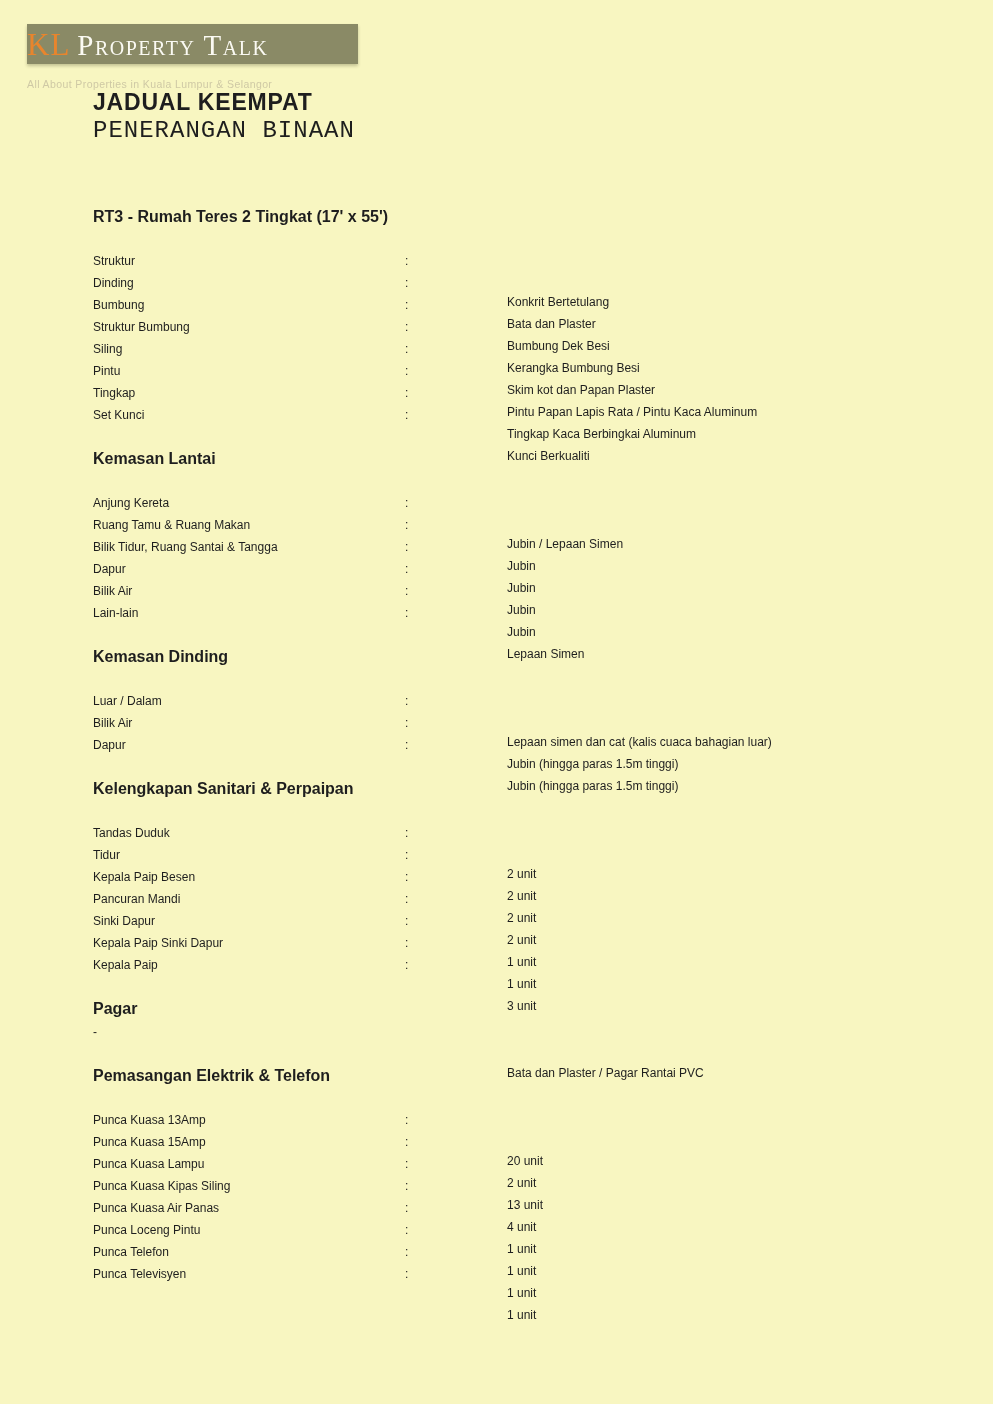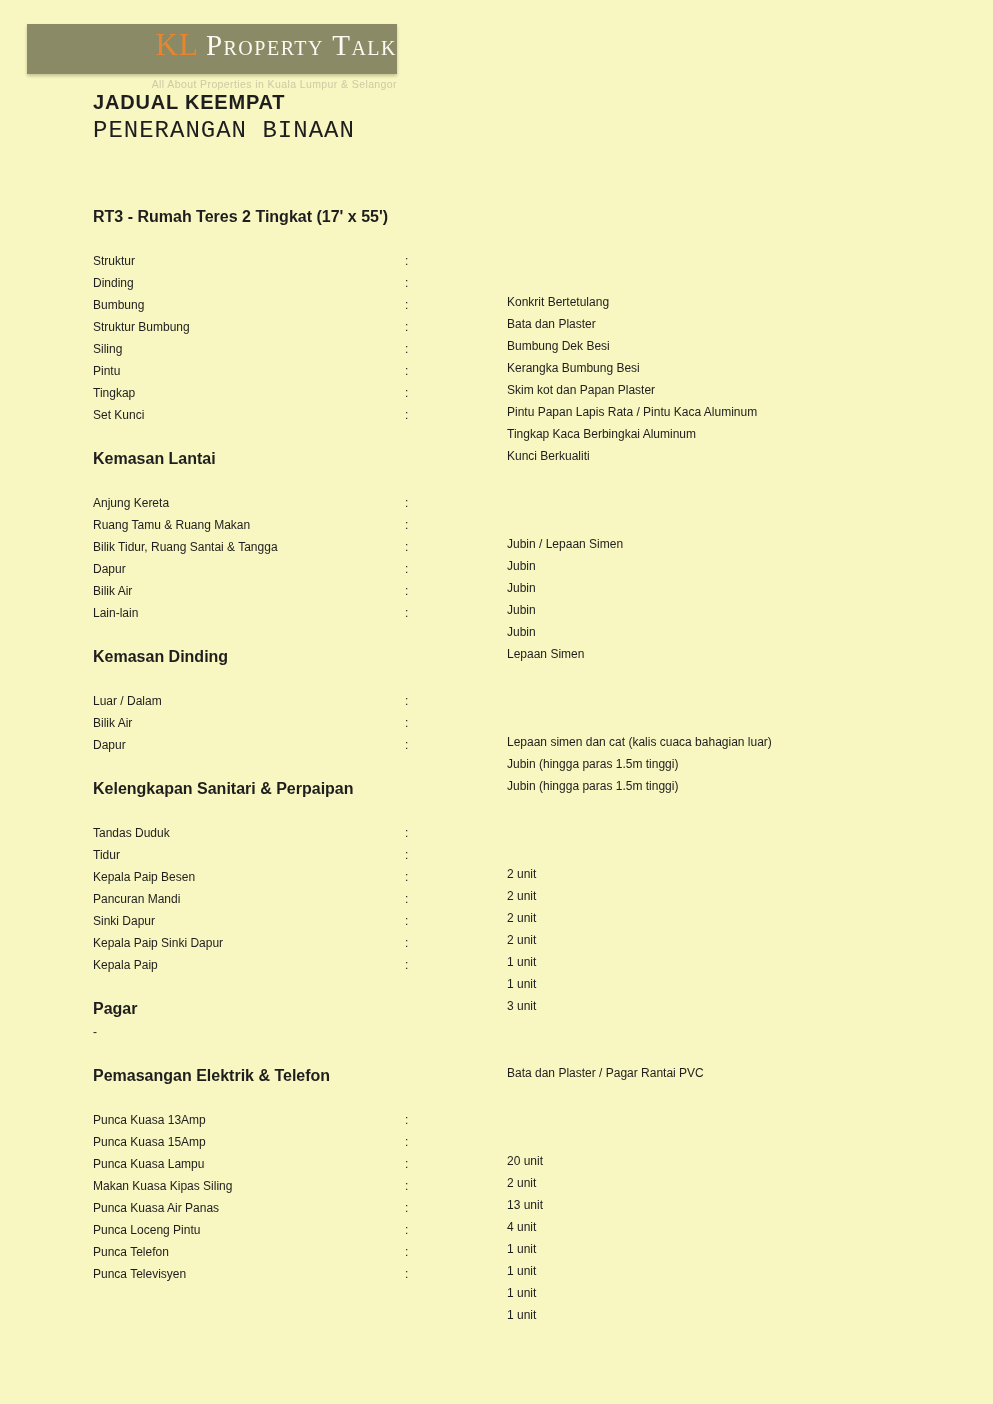--- a/index.html
+++ b/index.html
@@ -10,25 +10,24 @@
     background: #f8f6c1;
     color: #1e1e1e;
     font-family: "Liberation Sans", sans-serif;
     overflow: hidden;
   }
   .logo {
     position: absolute;
     left: 27px;
     top: 24px;
     width: 331px;
-    height: 50px;
+    height: 40px;
     background: #8a8a66;
-    text-align: right;
+    text-align: left;
     box-shadow: 0 2px 3px rgba(60,60,30,0.28);
-    padding-left: 39px;
   }
   .logo-main {
     font-family: "Liberation Serif", serif;
     line-height: 1;
     margin-top: 5px;
     white-space: nowrap;
   }
   .logo-kl {
     color: #e8852d;
     font-size: 31px;
@@ -47,21 +46,21 @@
     letter-spacing: 0.4px;
     margin-top: 18px;
   }
   .content {
     position: absolute;
     left: 93px;
     top: 88px;
     width: 860px;
   }
   .title-bold {
-    font-size: 20px;
+    font-size: 23px;
     font-weight: bold;
     letter-spacing: 0.8px;
     line-height: 28px;
   }
   .title-light {
     font-size: 24px;
     font-weight: normal;
     letter-spacing: 1px;
     line-height: 30px;
     font-family: Liberation Mono, monospace;
@@ -264,21 +263,21 @@
               <span class="label">Punca Kuasa 15Amp</span>
               <span class="sep">:</span>
               <span class="value">2 unit</span>
             </div>
             <div class="row">
               <span class="label">Punca Kuasa Lampu</span>
               <span class="sep">:</span>
               <span class="value">13 unit</span>
             </div>
             <div class="row">
-              <span class="label">Makan Kuasa Kipas Siling</span>
+              <span class="label">Punca Kuasa Kipas Siling</span>
               <span class="sep">:</span>
               <span class="value">4 unit</span>
             </div>
             <div class="row">
               <span class="label">Punca Kuasa Air Panas</span>
               <span class="sep">:</span>
               <span class="value">1 unit</span>
             </div>
             <div class="row">
               <span class="label">Punca Loceng Pintu</span>

